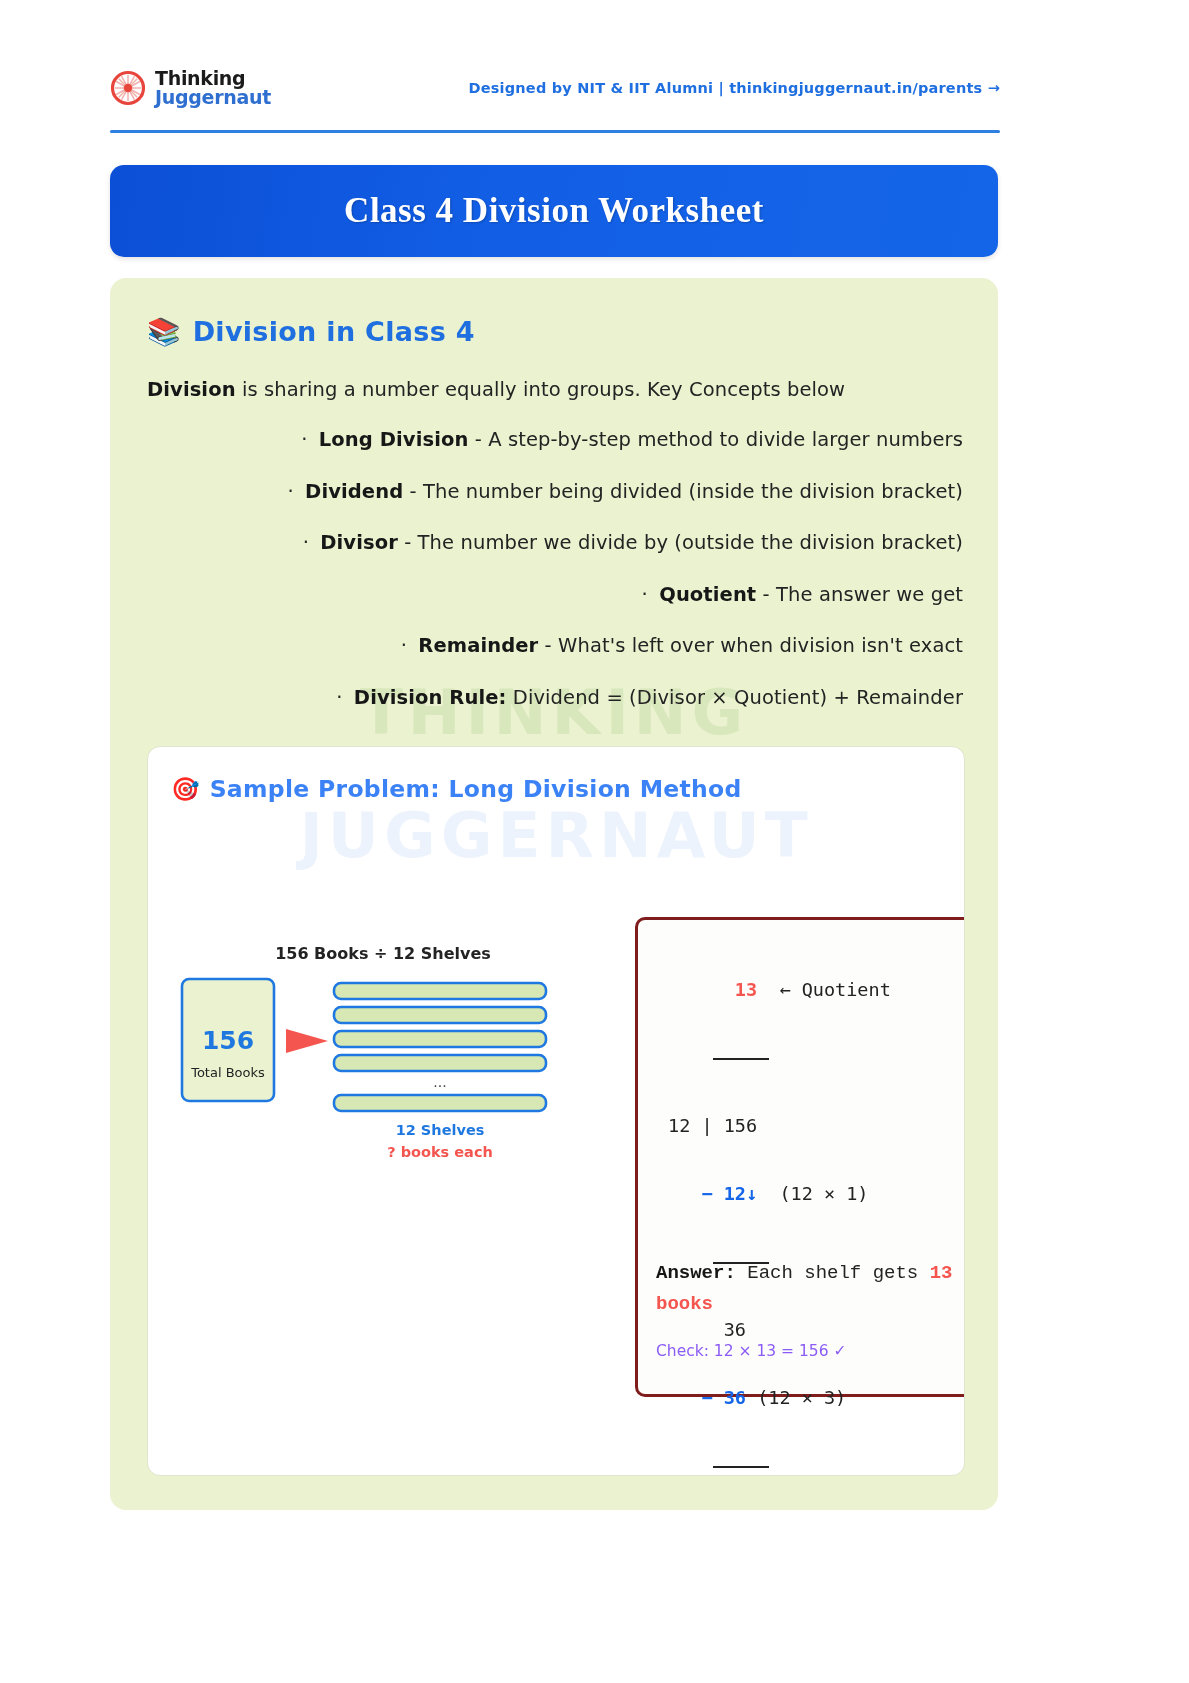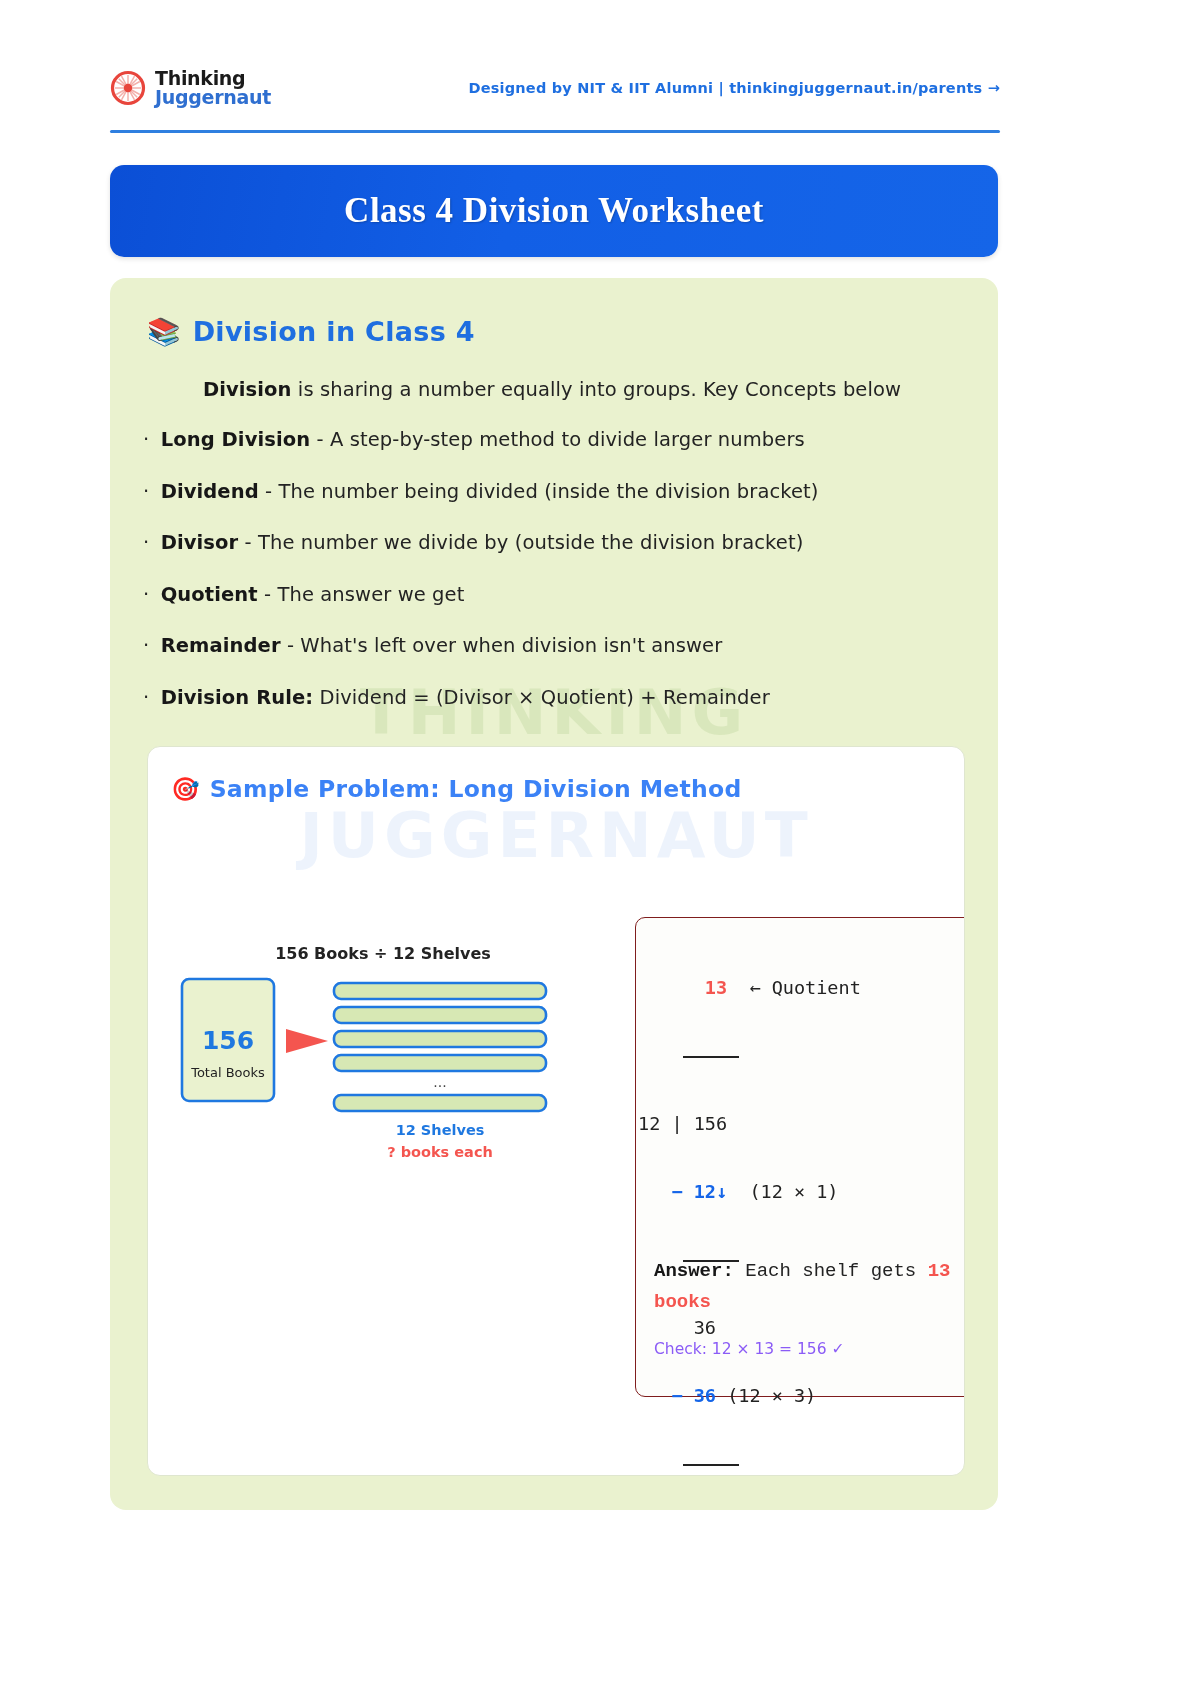--- a/index.html
+++ b/index.html
@@ -63,27 +63,27 @@
     position:absolute; left:37px; top:38px;
     display:flex; align-items:center; gap:12px;
   }
   .section-emoji { font-size:27px; line-height:1; }
   .section-title {
     font-size:27px; font-weight:bold; color:#1f6fe0; letter-spacing:0.3px;
   }
 
   .intro {
     position:absolute; left:37px; top:100px; width:810px;
-    font-size:19.5px; color:#232323; letter-spacing:0.1px;text-align:center;
+    font-size:19.5px; color:#232323; letter-spacing:0.1px;
   }
   .bullets {
     position:absolute; left:33px; top:150px; width:820px;
   }
   .bullet {
-    font-size:19.5px; color:#232323; margin-bottom:28.5px; letter-spacing:0.1px;
+    font-size:19.5px; color:#232323; margin-bottom:28.5px; letter-spacing:0.1px;text-align:right;
   }
   .bullet .dot { margin-right:5px; }
   b, strong { font-weight:bold; color:#171717; }
 
   
   .sample-card {
     position:absolute; left:37px; top:468px; width:818px; height:730px;
     background:#ffffff; border:1px solid #dfe6cf; border-radius:13px;
     overflow:hidden;
   }
@@ -105,22 +105,22 @@
   }
 
   
   .diagram {
     position:absolute; left:20px; top:190px; width:430px; height:260px;
   }
 
   
   .division-panel {
     position:absolute; left:487px; top:170px; width:346px; height:480px;
-    background:#fdfdfb; border:1px solid #7f1d1d; border-radius:10px;
-    padding:18px 16px 14px 2px;
+    background:#fdfdfb; border:3px solid #7f1d1d; border-radius:10px;
+    padding:18px 16px 14px 30px;
   }
   .ld {
     font-family:"DejaVu Sans Mono", monospace;
     font-size:18.5px; color:#222; line-height:1.0; white-space:pre;
   }
   .ld-row { height:31px; display:flex; align-items:center; white-space:pre; }
   .ld-quot { color:#f4554f; font-weight:bold; }
   .ld-blue { color:#1565e8; font-weight:bold; }
   .ld-bar {
     display:inline-block; width:56px; height:2px; background:#222;
@@ -199,21 +199,21 @@
       <div class="bullet">
         <span class="dot">·</span>
         <b>Divisor</b><span> - The number we divide by (outside the division bracket)</span>
       </div>
       <div class="bullet">
         <span class="dot">·</span>
         <b>Quotient</b><span> - The answer we get</span>
       </div>
       <div class="bullet">
         <span class="dot">·</span>
-        <b>Remainder</b><span> - What's left over when division isn't answer</span>
+        <b>Remainder</b><span> - What's left over when division isn't exact</span>
       </div>
       <div class="bullet">
         <span class="dot">·</span>
         <b>Division Rule:</b><span> Dividend = (Divisor × Quotient) + Remainder</span>
       </div>
     </div>
 
     <div class="sample-card">
       <div class="sample-wm">JUGGERNAUT</div>
 

